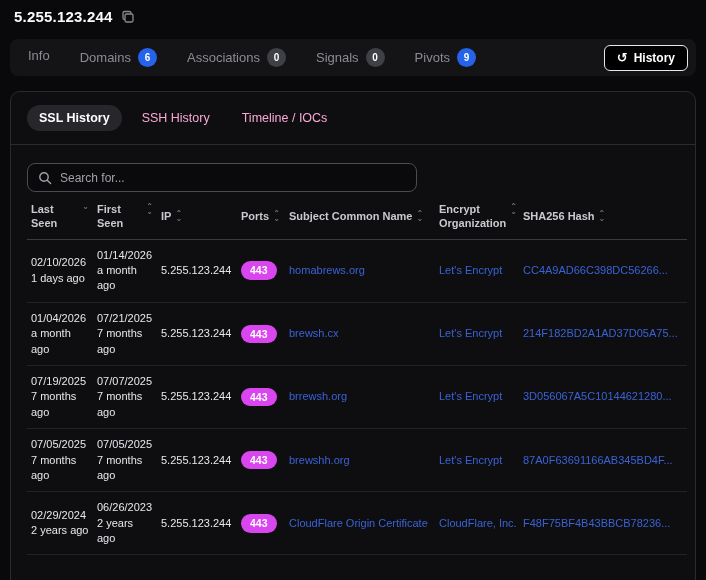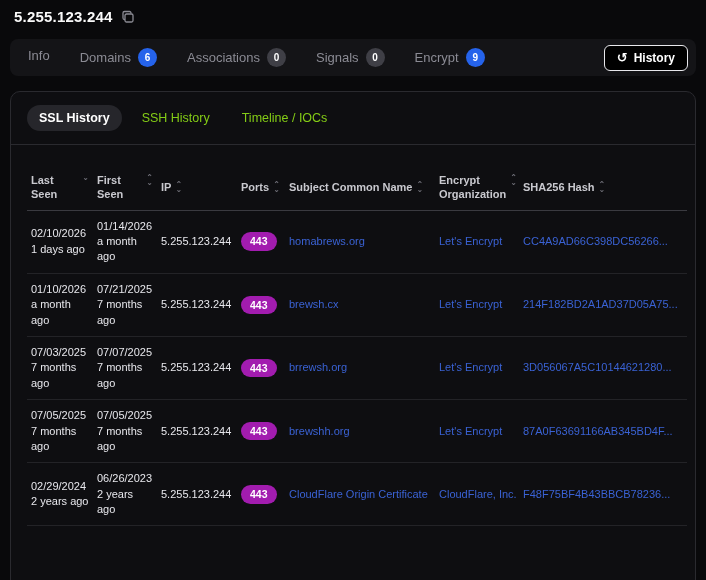--- a/index.html
+++ b/index.html
@@ -31,21 +31,21 @@
     font-size:12px; font-weight:700; cursor:pointer;
   }
   .history-btn .hicon { font-family:"DejaVu Sans", sans-serif; font-size:13px; line-height:1; }
   
   .panel {
     margin:15px 10px 0 10px; height:574px; background:#0e0e11;
     border:1px solid #2a2a2f; border-radius:10px; overflow:hidden;
   }
   .subtabs { display:flex; align-items:center; gap:8px; padding:13px 16px;
     border-bottom:1px solid #2a2a2f; }
-  .subtab { font-size:12.5px; color:#84cc16; padding:6px 12px; cursor:pointer;
+  .subtab { font-size:12.5px; color:#f9a8d4; padding:6px 12px; cursor:pointer;
     border-radius:16px; white-space:nowrap; }
   .subtab.active { background:#26262b; color:#fff; font-weight:700; }
   .panel-body { padding:18px 16px 0 16px; }
   
   .search-box {
     width:390px; height:29px; background:#0a0a0c; border:1px solid #4b4b52;
     border-radius:8px; display:flex; align-items:center; padding:0 10px; gap:8px;
   }
   .search-box input {
     flex:1; background:transparent; border:none; outline:none; color:#ececf0;
@@ -69,21 +69,21 @@
   .th-inner { display:flex; align-items:flex-start; gap:4px; line-height:1.3; }
   .sort-icon { color:#71717a; font-family:"DejaVu Sans", sans-serif; font-size:8px;
     line-height:1; display:flex; flex-direction:column; margin-top:1px; }
   .sort-icon span { height:5px; }
   td {
     font-size:11px; color:#e7e7ec; vertical-align:middle; padding:8px 4px;
     border-bottom:1px solid #232327; line-height:1.4;
   }
   td.nowrap { white-space:nowrap; overflow:hidden; }
   .port-badge {
-    display:inline-block; background:#a21caf; color:#fff; font-weight:700;
+    display:inline-block; background:#d946ef; color:#fff; font-weight:700;
     font-size:10.5px; border-radius:11px; padding:4px 9px; line-height:1;
   }
   a.cell-link { color:#3a62d4; text-decoration:none; cursor:pointer; }
 </style>
 </head>
 <body>
 
 <div id="page">
 
   <div class="top-header">
@@ -113,39 +113,46 @@
         <span>Associations</span>
         <span class="tab-badge gray">0</span>
       </div>
 
       <div class="tab">
         <span>Signals</span>
         <span class="tab-badge gray">0</span>
       </div>
 
       <div class="tab">
-        <span>Encrypt</span>
+        <span>Pivots</span>
         <span class="tab-badge blue">9</span>
       </div>
     </div>
     <div class="tabbar-spacer"></div>
     <button class="history-btn">
       <span class="hicon">↺</span>
       <span>History</span>
     </button>
   </div>
 
   <div class="panel">
     <div class="subtabs" id="subtabs-mount">
         <div class="subtab active">SSL History</div>
         <div class="subtab">SSH History</div>
         <div class="subtab">Timeline / IOCs</div>
       </div>
 
     <div class="panel-body">
+      <div class="search-box">
+        <svg width="14" height="14" viewBox="0 0 14 14">
+          <circle cx="6" cy="6" r="4.2" fill="none" stroke="#a1a1aa" stroke-width="1.4"></circle>
+          <line x1="9.2" y1="9.2" x2="12.6" y2="12.6" stroke="#a1a1aa" stroke-width="1.4" stroke-linecap="round"></line>
+        </svg>
+        <input type="text" placeholder="Search for..." style="">
+      </div>
 
       <table>
         <colgroup>
           <col class="c-last">
             <col class="c-first">
             <col class="c-ip">
             <col class="c-ports">
           <col class="c-subj">
             <col class="c-issuer">
             <col class="c-sha">
@@ -236,21 +243,21 @@
           <td class="nowrap">
             <a class="cell-link">Let's Encrypt</a>
           </td>
           <td class="nowrap">
             <a class="cell-link">CC4A9AD66C398DC56266...</a>
           </td>
         </tr>
 
         <tr>
           <td>
-            <span>01/10/2026</span> <span>a month ago</span>
+            <span>01/04/2026</span> <span>a month ago</span>
           </td>
           <td>
             <span>07/21/2025</span> <span>7 months ago</span>
           </td>
           <td class="nowrap">
             <span>5.255.123.244</span>
           </td>
           <td>
             <span class="port-badge">443</span>
           </td>
@@ -260,21 +267,21 @@
           <td class="nowrap">
             <a class="cell-link">Let's Encrypt</a>
           </td>
           <td class="nowrap">
             <a class="cell-link">214F182BD2A1AD37D05A75...</a>
           </td>
         </tr>
 
         <tr>
           <td>
-            <span>07/03/2025</span> <span>7 months ago</span>
+            <span>07/19/2025</span> <span>7 months ago</span>
           </td>
           <td>
             <span>07/07/2025</span> <span>7 months ago</span>
           </td>
           <td class="nowrap">
             <span>5.255.123.244</span>
           </td>
           <td>
             <span class="port-badge">443</span>
           </td>

